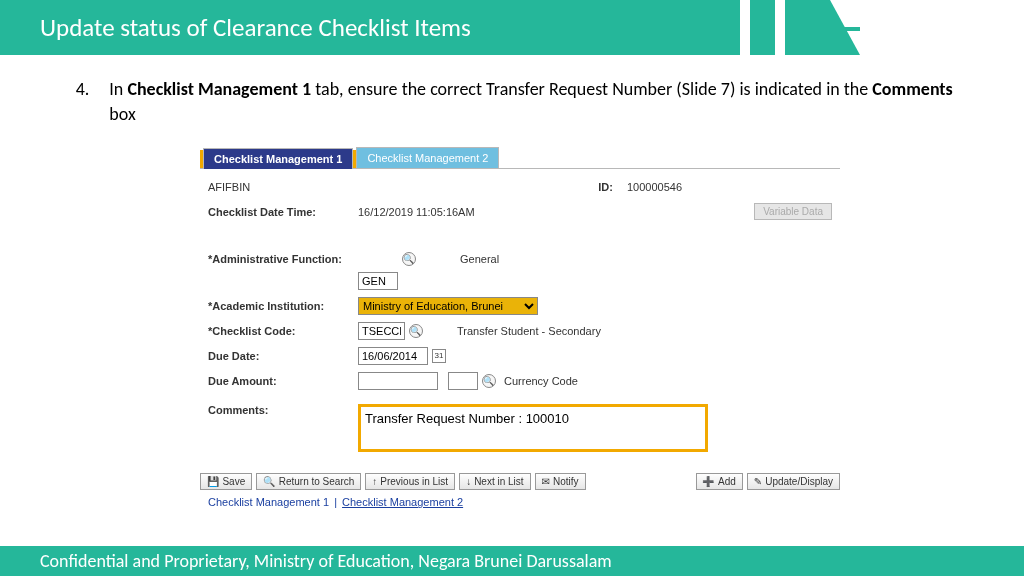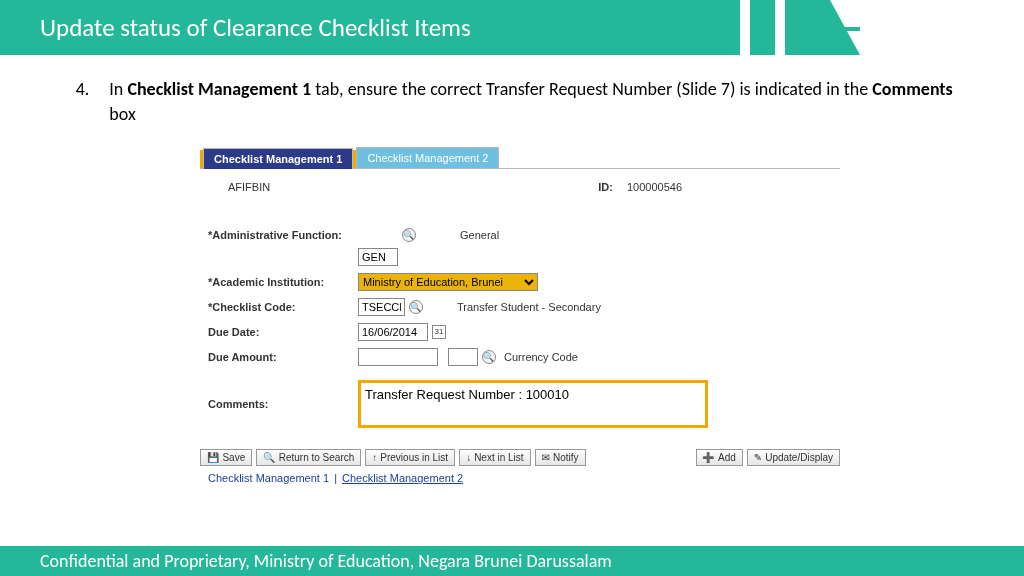--- a/index.html
+++ b/index.html
@@ -101,21 +101,20 @@
     border: 3px solid #f2a900;
     padding: 0;
   }
 
   .form-body {
     padding: 12px 8px 6px 8px;
   }
   .header-row {
     display: flex;
     margin-bottom: 10px;
-    margin-left: 20px;
   }
   .header-row .name { flex: 1; font-weight: normal; }
   .header-row .idlab { font-weight: bold; margin-right: 14px; }
 
   .frow {
     display: flex;
     align-items: center;
     margin-bottom: 7px;
   }
   .flabel { width: 150px; font-weight: bold; }
@@ -167,21 +166,21 @@
   }
   .comments-box {
     border: 3px solid #f2a900;
     width: 350px;
     height: 48px;
     padding: 4px;
     font-size: 13px;
     resize: none;
     font-family: Arial, sans-serif;
   }
-  .comments-row { align-items: center; margin-top: 14px; }
+  .comments-row { align-items: flex-start; margin-top: 14px; }
 
   .btn-row {
     display: flex;
     gap: 4px;
     padding: 8px 0 4px 0;
     align-items: center;
   }
   .pbtn {
     background: linear-gradient(#fefefe, #e6e6e6);
     border: 1px solid #999;
@@ -251,20 +250,25 @@
     </div>
 
     <div class="form-body">
       <div class="header-row">
         <span class="name">AFIFBIN</span>
         <span class="idlab">ID:</span>
         <span>100000546</span>
         <span style="width:150px"></span>
       </div>
 
+      <div class="frow">
+        <span class="flabel">Checklist Date Time:</span>
+        <span>16/12/2019 11:05:16AM</span>
+        <button class="var-btn">Variable Data</button>
+      </div>
 
       <div class="frow">
         <span class="flabel">*Administrative Function:</span>
         <input class="finput" style="width: 40px; margin-top: 45px;" value="GEN">
         <span class="lookup-icon">🔍</span>
         <span class="ftext" style="margin-left:40px">General</span>
       </div>
 
       <div class="frow">
         <span class="flabel">*Academic Institution:</span>

